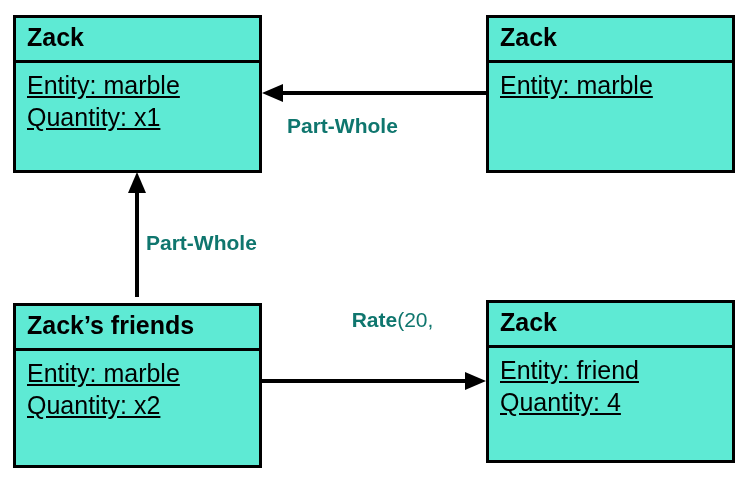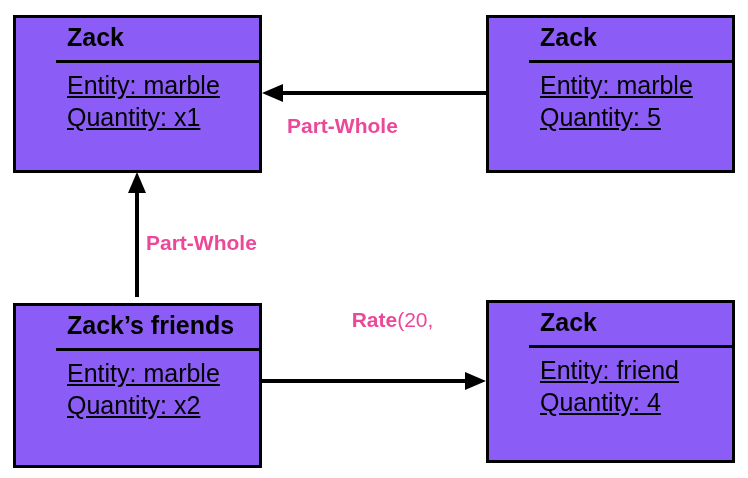--- a/index.html
+++ b/index.html
@@ -13,26 +13,25 @@
     height: 478px;
     background: #ffffff;
     font-family: "Liberation Sans", sans-serif;
     overflow: hidden;
   }
 
   
   .node {
     position: absolute;
     box-sizing: border-box;
-    background: #8b5cf6;
+    background: #5eead4;
     border: 3px solid #000000;
     display: flex;
     flex-direction: column;
     z-index: 3;
-    padding-left: 40px;
   }
   .node-header {
     box-sizing: border-box;
     border-bottom: 3px solid #000000;
     padding: 5px 11px 7px 11px;
     font-size: 25px;
     font-weight: bold;
     color: #000000;
     line-height: 1.18;
     white-space: nowrap;
@@ -68,21 +67,21 @@
   .edge-line {
     stroke: #000000;
     stroke-width: 4;
     fill: none;
   }
   .arrow-head { fill: #000000; }
 
   
   .edge-label {
     position: absolute;
-    color: #ec4899;
+    color: #0f766e;
     font-size: 21px;
     line-height: 1.16;
     text-align: center;
     z-index: 4;
     white-space: nowrap;
   }
   .edge-label.bold { font-weight: bold; }
 
   #label-part-whole-top  { left: 287px; top: 114px; }
   #label-part-whole-left { left: 146px; top: 231px; }
@@ -122,21 +121,20 @@
     <div class="node-body">
       <span class="node-attr">Entity: marble</span>
       <span class="node-attr">Quantity: x1</span>
     </div>
   </div>
 
   <div class="node" id="node-top-right">
     <div class="node-header">Zack</div>
     <div class="node-body">
       <span class="node-attr">Entity: marble</span>
-      <span class="node-attr">Quantity: 5</span>
     </div>
   </div>
 
   <div class="node" id="node-bottom-left">
     <div class="node-header">Zack’s friends</div>
     <div class="node-body">
       <span class="node-attr">Entity: marble</span>
       <span class="node-attr">Quantity: x2</span>
     </div>
   </div>

